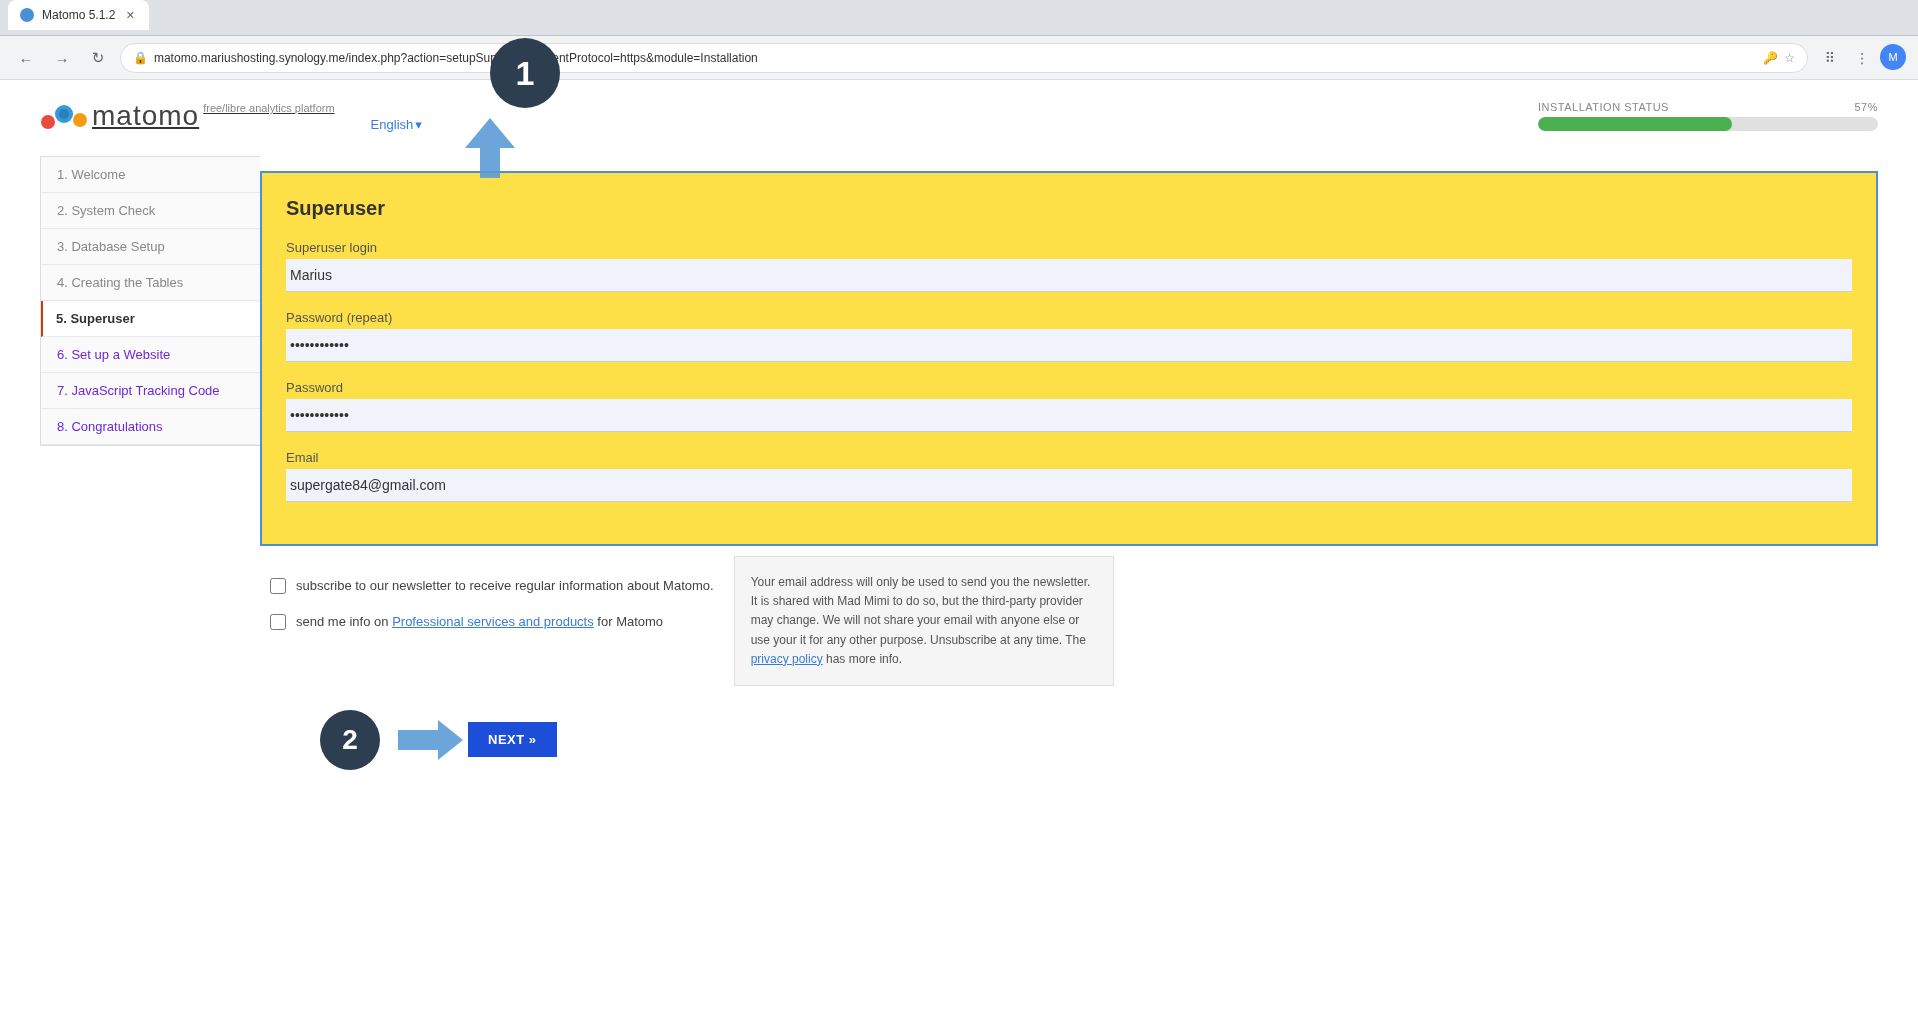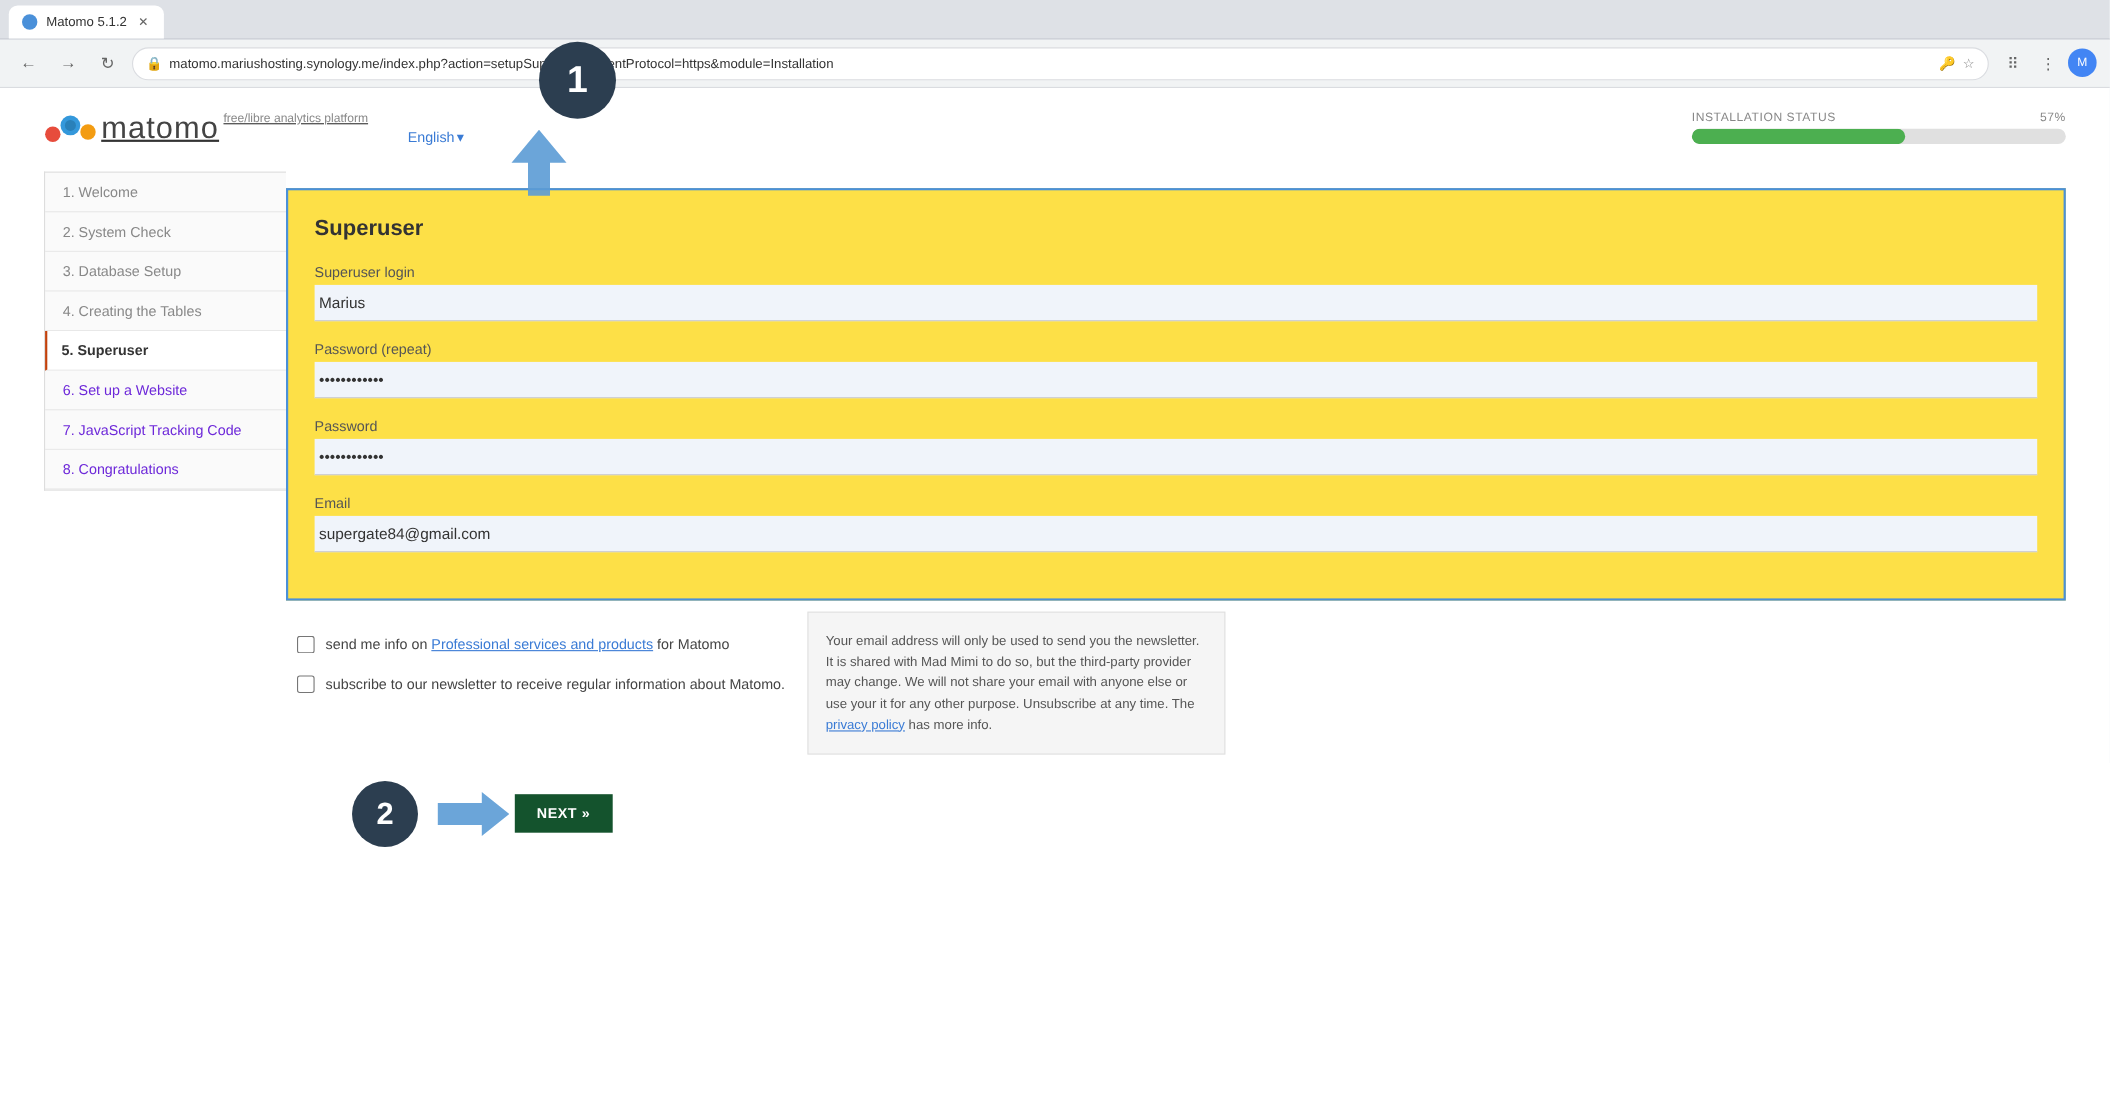--- a/index.html
+++ b/index.html
@@ -8,21 +8,21 @@
       background: #f0f4f8;
       font-size: 13px;
       color: #333;
     }
 
     
     .browser-chrome {
       background: #dee1e6;
       height: 36px;
       display: flex;
-      align-items: flex-end;
+      align-items: flex-start;
       padding: 0 8px;
       gap: 8px;
       border-bottom: 1px solid #c0c4cc;
     }
     .browser-tab {
       background: #fff;
       border-radius: 8px 8px 0 0;
       padding: 0 12px;
       height: 30px;
       display: flex;
@@ -298,21 +298,21 @@
     }
     .info-box a { color: #3a7bd5; }
 
     
     .bottom-row {
       display: flex;
       align-items: flex-start;
       margin-top: 10px;
     }
     .next-btn {
-      background: #14532d;
+      background: #1d4ed8;
       color: white;
       border: none;
       padding: 10px 20px;
       font-size: 13px;
       font-weight: bold;
       cursor: pointer;
       display: flex;
       align-items: center;
       gap: 6px;
       text-transform: uppercase;
@@ -447,27 +447,27 @@
           <label class="form-label">Email</label>
           <input type="email" class="form-input" value="supergate84@gmail.com" style="">
         </div>
       </div>
 
       
       <div class="bottom-row">
         <div class="checkbox-section">
           <div class="checkbox-row">
             <input type="checkbox" class="checkbox-input" style="">
+            <label class="checkbox-label">subscribe to our newsletter to receive regular information about Matomo.</label>
+          </div>
+          <div class="checkbox-row">
+            <input type="checkbox" class="checkbox-input" style="">
             <label class="checkbox-label">
               <span>send me info on </span><a href="#">Professional services and products</a><span> for Matomo</span>
             </label>
-          </div>
-          <div class="checkbox-row">
-            <input type="checkbox" class="checkbox-input" style="">
-            <label class="checkbox-label">subscribe to our newsletter to receive regular information about Matomo.</label>
           </div>
         </div>
         <div class="info-box">
           <span>Your email address will only be used to send you the newsletter. It is shared with Mad Mimi to do so, but the third-party provider may change. We will not share your email with anyone else or use your it for any other purpose. Unsubscribe at any time. The </span><a href="#">privacy policy</a><span> has more info.</span>
         </div>
       </div>
 
       
       <div style="display:flex; align-items:center; margin-top:24px; margin-left:60px; gap:0;">
 

